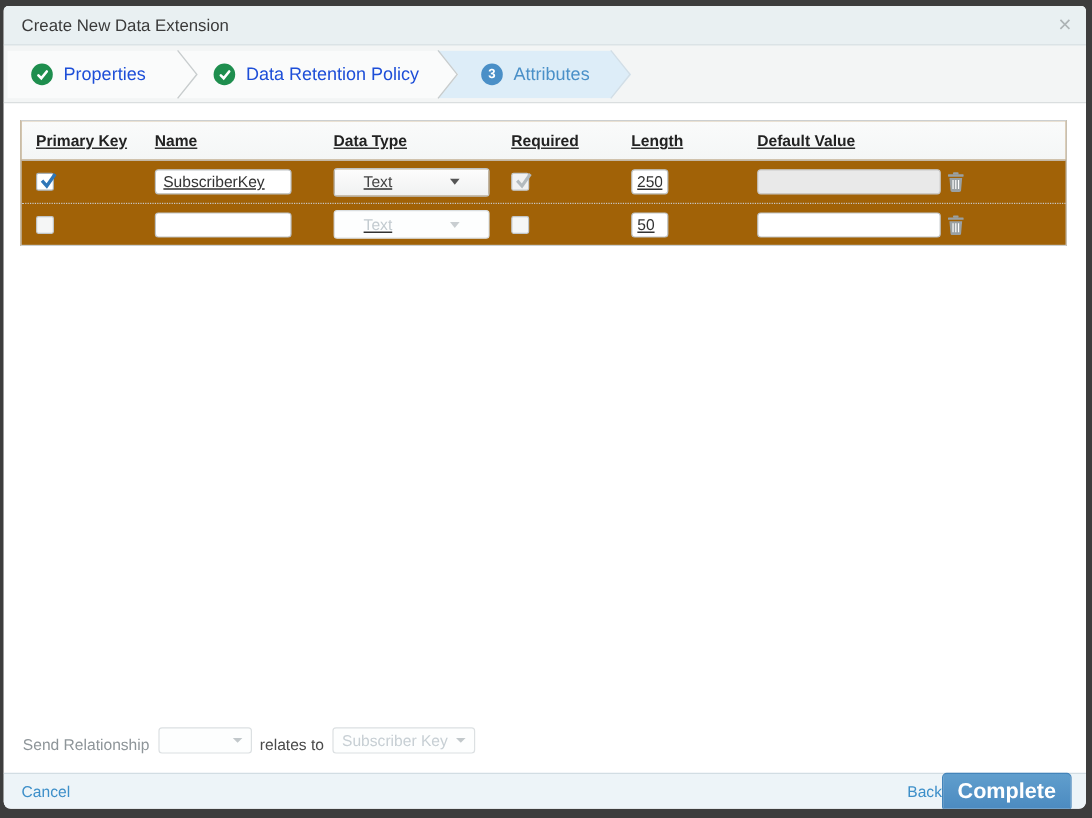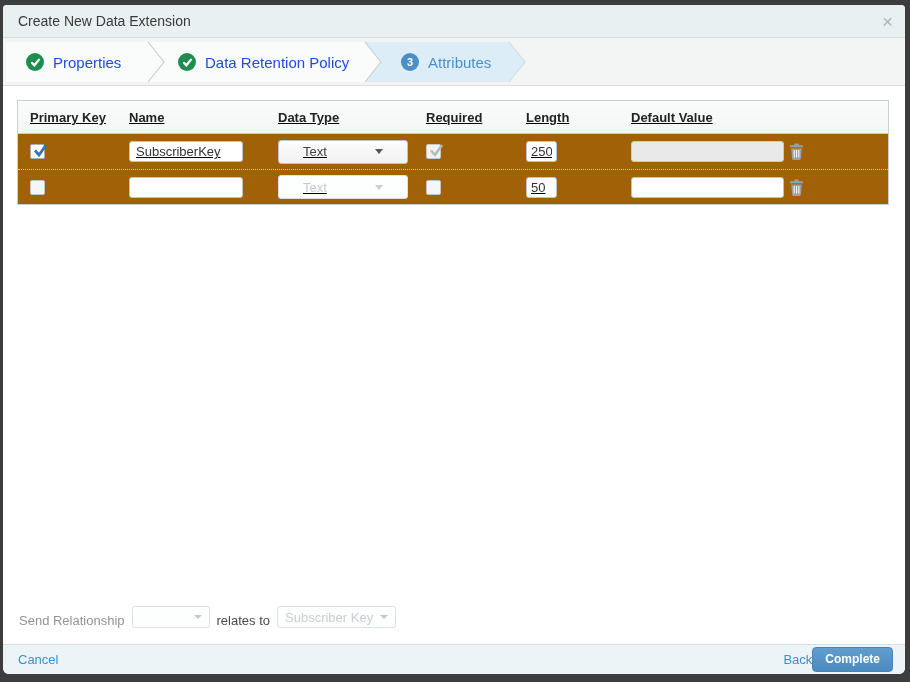--- a/index.html
+++ b/index.html
@@ -121,21 +121,21 @@
   .mini-sel.first { width:78px; justify-content:flex-end; }
   
   .footer {
     height:30px; flex:0 0 auto; background:#edf4f8; border-top:1px solid #d2dde3;
     display:flex; align-items:center; padding:0 12px 0 15px;
   }
   .link { font-size:13px; color:#3d8fc9; cursor:pointer; text-decoration:none; }
   .footer .right { margin-left:auto; display:flex; align-items:center; }
   .btn-primary {
     background:linear-gradient(#609ecd,#4b8ac0); border:1px solid #4384ba;
-    border-radius:4px; color:#fff; font-size:12px; font-weight:bold;
+    border-radius:4px; color:#fff; font-size:18px; font-weight:bold;
     padding:4px 12px 5px; cursor:pointer; font-family:"Liberation Sans", sans-serif;
   }
 </style>
 </head>
 <body>
 
 <div class="modal">
 
   <div class="titlebar">
     <span class="title">Create New Data Extension</span>

